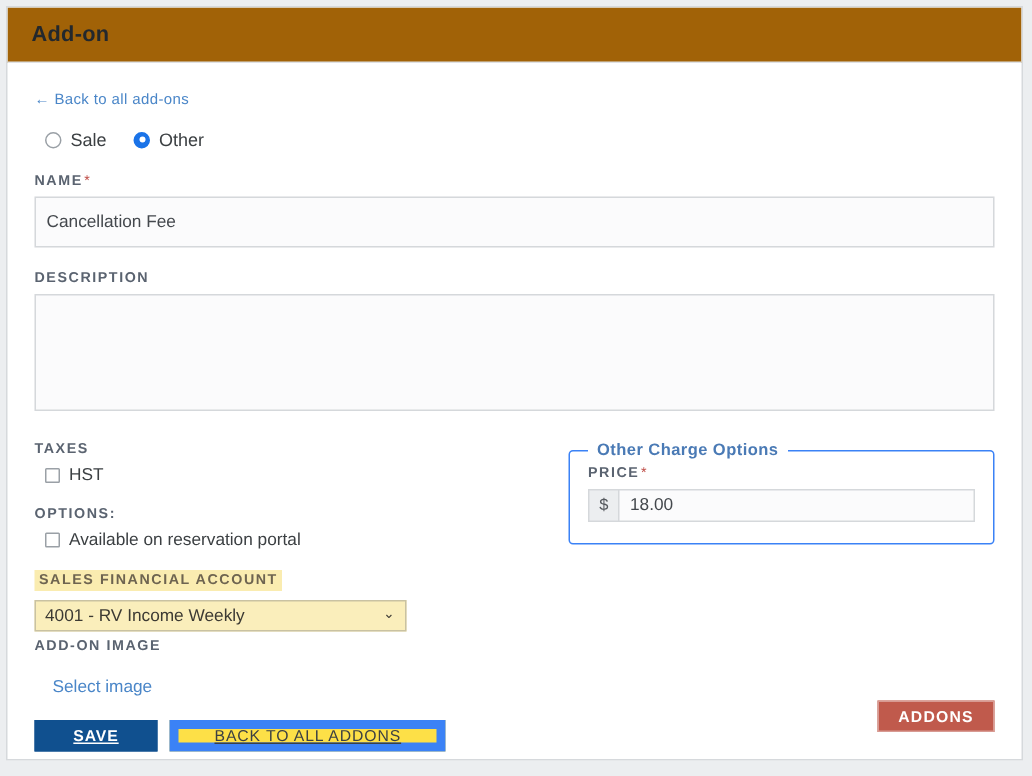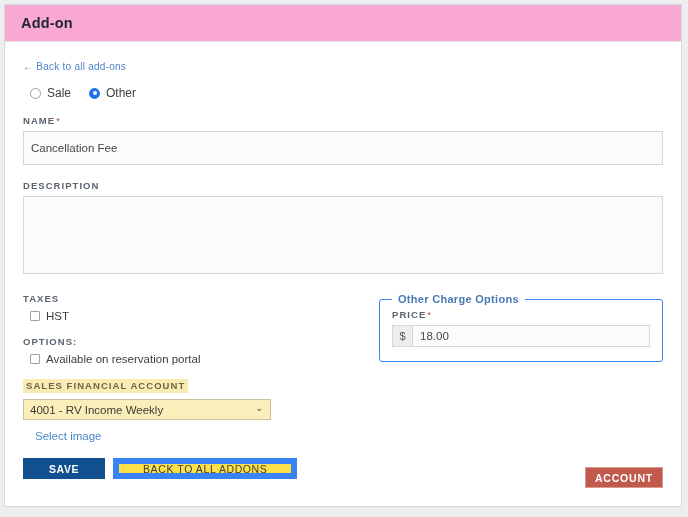--- a/index.html
+++ b/index.html
@@ -23,21 +23,21 @@
     height: 503px;
     background: #ffffff;
     border: 1px solid #d6d9dc;
     box-sizing: border-box;
     overflow: hidden;
   }
 
   
   .card-header {
     height: 37px;
-    background: #f9a8d4;
+    background: #a16207;
     border-bottom: 1px solid #dfe1e4;
     box-sizing: border-box;
     display: flex;
     align-items: center;
     padding: 0 16px;
   }
   .card-header .title {
     font-size: 14.5px;
     font-weight: bold;
     color: #23282d;
@@ -285,20 +285,21 @@
   .btn {
     height: 21px;
     font-family: "Liberation Sans", sans-serif;
     font-size: 10.5px;
     letter-spacing: 0.6px;
     cursor: pointer;
     box-sizing: border-box;
     display: inline-flex;
     align-items: center;
     justify-content: center;
+    text-decoration: underline;
   }
   .btn-primary {
     background: #10508f;
     border: 1px solid #10508f;
     color: #ffffff;
     width: 82px;
     font-weight: bold;
   }
   .btn-secondary {
     background: #fde047;
@@ -404,24 +405,25 @@
           </label>
           <div class="price-group">
             <span class="price-addon">$</span>
             <input class="price-input" type="text" value="18.00" style="">
           </div>
         </fieldset>
       </div>
     </div>
 
     
+    <span class="sec-label img-label">ADD-ON IMAGE</span>
     <a class="select-image-link">Select image</a>
 
     
     <div class="btn-row">
       <button class="btn btn-primary">SAVE</button>
       <button class="btn btn-secondary">BACK TO ALL ADDONS</button>
     </div>
 
-    <button class="btn-danger">ACCOUNT</button>
+    <button class="btn-danger">ADDONS</button>
 
   </div>
 </div>
 
 </body></html>

